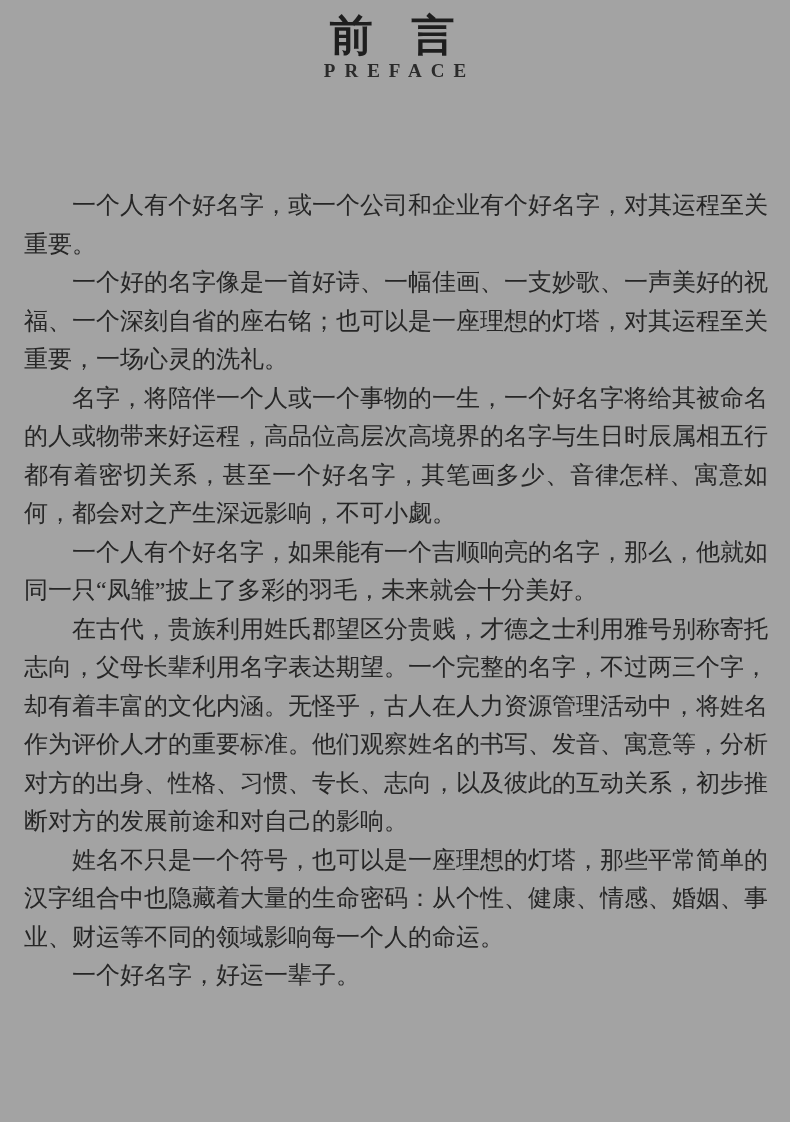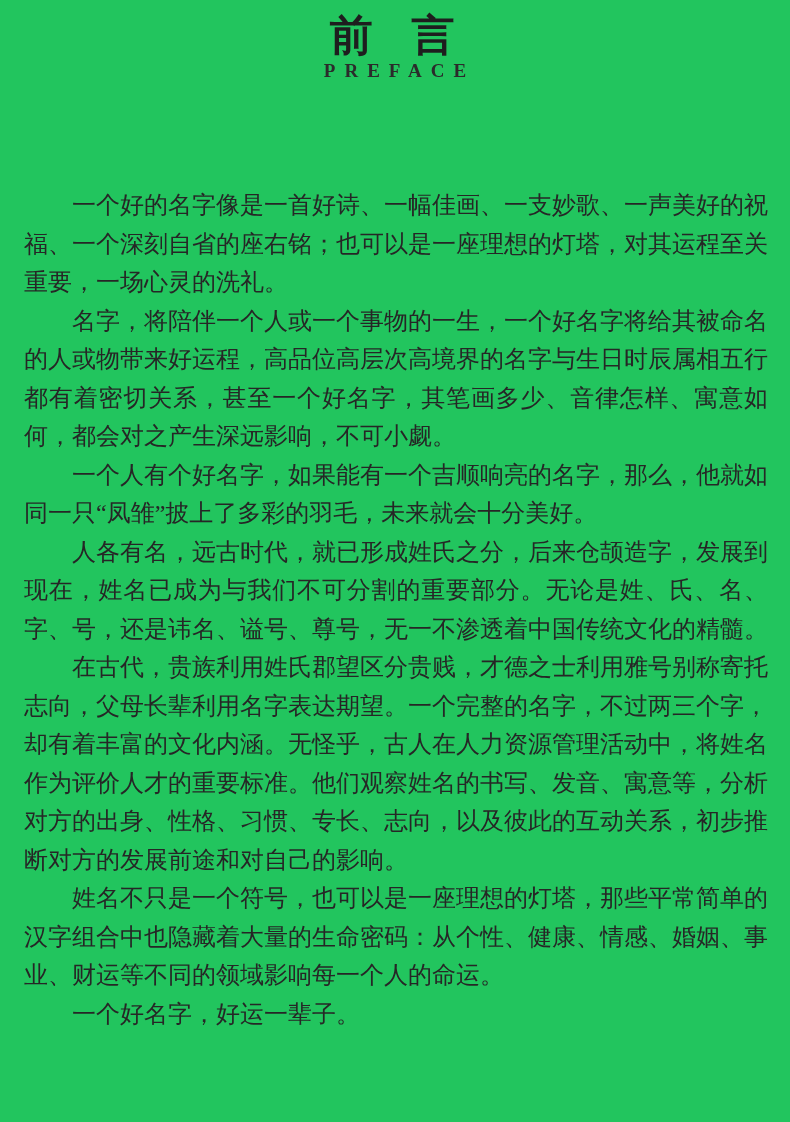--- a/index.html
+++ b/index.html
@@ -11,21 +11,21 @@
     width: 790px;
     height: 1122px;
     overflow: hidden;
     font-family: "Liberation Serif", "DejaVu Serif", serif;
     color: #262626;
   }
   .page {
     width: 790px;
     height: 1122px;
     position: relative;
-    background: #22c55e;
+    background: #a3a3a3;
   }
   .title-block {
     text-align: center;
     padding-top: 12px;
   }
   .page-title {
     margin: 0;
     font-size: 43px;
     font-weight: 600;
     color: #1e1e1e;
@@ -60,21 +60,21 @@
 </head>
 <body>
 
 <div class="page">
   <div class="title-block">
     <h1 class="page-title">前 言</h1>
     <div class="page-subtitle">PREFACE</div>
   </div>
 
   <div class="preface-body" id="paragraphs">
+      <p>一个人有个好名字，或一个公司和企业有个好名字，对其运程至关重要。</p>
       <p>一个好的名字像是一首好诗、一幅佳画、一支妙歌、一声美好的祝福、一个深刻自省的座右铭；也可以是一座理想的灯塔，对其运程至关重要，一场心灵的洗礼。</p>
       <p>名字，将陪伴一个人或一个事物的一生，一个好名字将给其被命名的人或物带来好运程，高品位高层次高境界的名字与生日时辰属相五行都有着密切关系，甚至一个好名字，其笔画多少、音律怎样、寓意如何，都会对之产生深远影响，不可小觑。</p>
       <p>一个人有个好名字，如果能有一个吉顺响亮的名字，那么，他就如同一只“凤雏”披上了多彩的羽毛，未来就会十分美好。</p>
-      <p>人各有名，远古时代，就已形成姓氏之分，后来仓颉造字，发展到现在，姓名已成为与我们不可分割的重要部分。无论是姓、氏、名、字、号，还是讳名、谥号、尊号，无一不渗透着中国传统文化的精髓。</p>
       <p>在古代，贵族利用姓氏郡望区分贵贱，才德之士利用雅号别称寄托志向，父母长辈利用名字表达期望。一个完整的名字，不过两三个字，却有着丰富的文化内涵。无怪乎，古人在人力资源管理活动中，将姓名作为评价人才的重要标准。他们观察姓名的书写、发音、寓意等，分析对方的出身、性格、习惯、专长、志向，以及彼此的互动关系，初步推断对方的发展前途和对自己的影响。</p>
       <p>姓名不只是一个符号，也可以是一座理想的灯塔，那些平常简单的汉字组合中也隐藏着大量的生命密码：从个性、健康、情感、婚姻、事业、财运等不同的领域影响每一个人的命运。</p>
       <p>一个好名字，好运一辈子。</p>
     </div>
 </div>
 
 </body></html>

